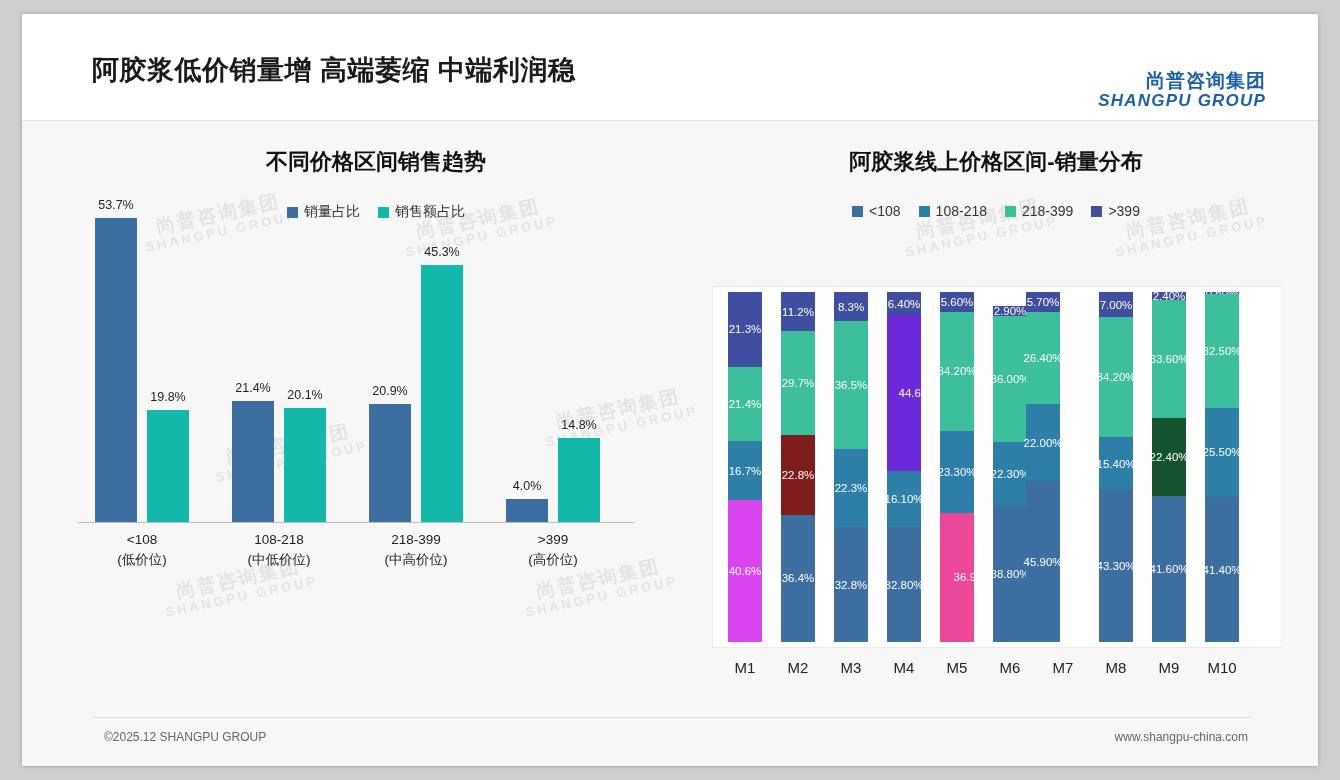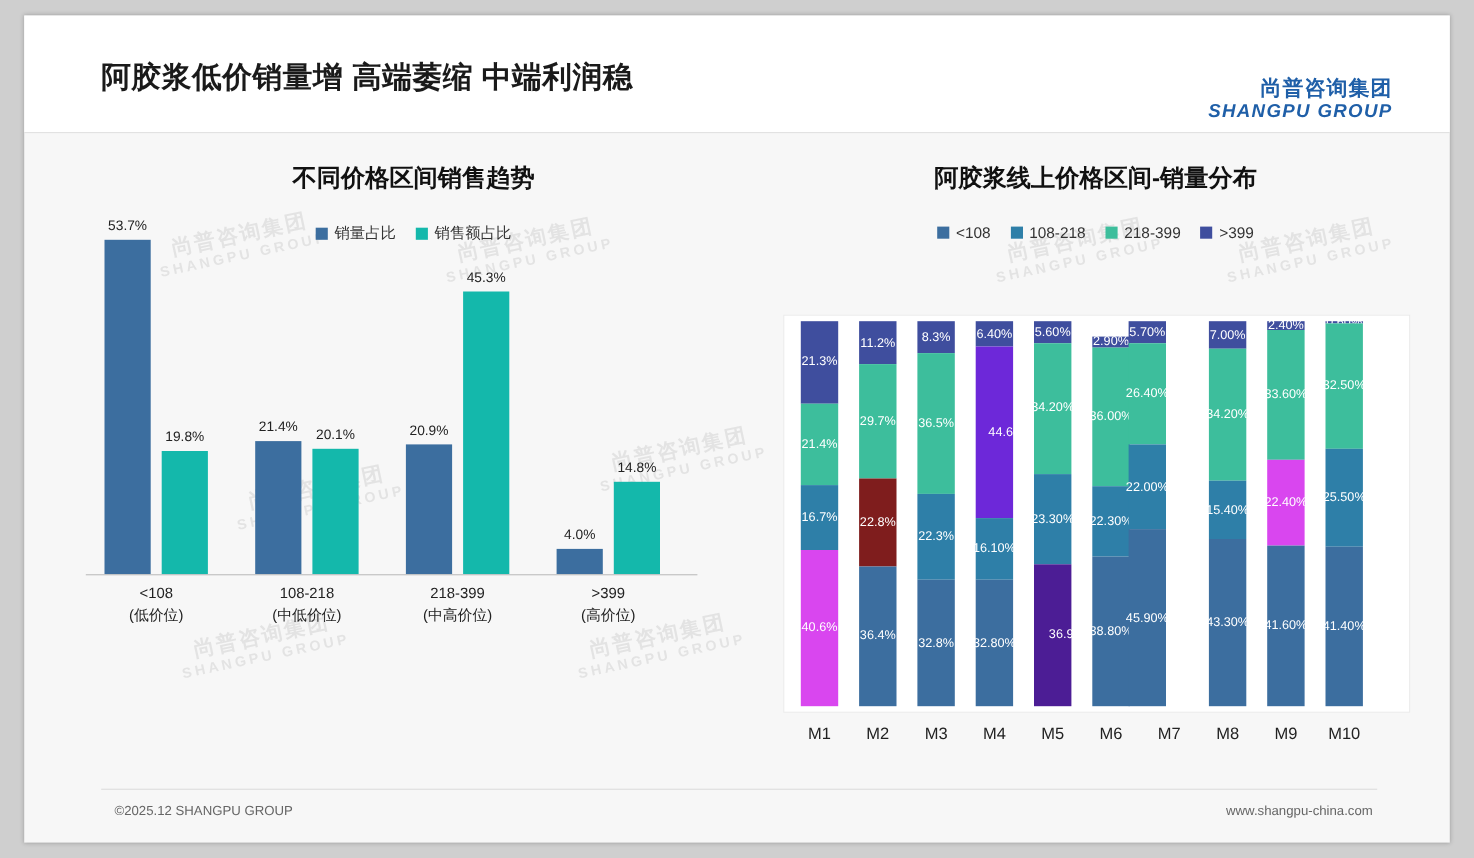--- a/index.html
+++ b/index.html
@@ -354,21 +354,21 @@
       <div class="rc-col" style="left: 218px;">
         <div class="rc-seg" style="height: 19.6px; background: rgb(63, 78, 158);">
           <span>5.60%</span>
         </div>
         <div class="rc-seg" style="height: 119.7px; background: rgb(61, 190, 156);">
           <span>34.20%</span>
         </div>
         <div class="rc-seg" style="height: 81.55px; background: rgb(46, 127, 168);">
           <span>23.30%</span>
         </div>
-        <div class="rc-seg" style="height: 129.15px; background: #4c1d95; padding-left: 32px;">
+        <div class="rc-seg" style="height: 129.15px; background: #ec4899; padding-left: 32px;">
           <span>36.90%</span>
         </div>
       </div>
       <div class="rc-col" style="left: 271px;">
         <div class="rc-seg" style="height: 10.15px; background: rgb(63, 78, 158);">
           <span>2.90%</span>
         </div>
         <div class="rc-seg" style="height: 126px; background: rgb(61, 190, 156);">
           <span>36.00%</span>
         </div>
@@ -407,21 +407,21 @@
           <span>43.30%</span>
         </div>
       </div>
       <div class="rc-col" style="left: 430px;">
         <div class="rc-seg" style="height: 8.4px; background: rgb(63, 78, 158);">
           <span>2.40%</span>
         </div>
         <div class="rc-seg" style="height: 117.6px; background: rgb(61, 190, 156);">
           <span>33.60%</span>
         </div>
-        <div class="rc-seg" style="height: 78.4px; background: #d946ef; justify-content: center;">
+        <div class="rc-seg" style="height: 78.4px; background: #14532d; justify-content: center;">
           <span>22.40%</span>
         </div>
         <div class="rc-seg" style="height: 145.6px; background: rgb(60, 110, 159);">
           <span>41.60%</span>
         </div>
       </div>
       <div class="rc-col" style="left: 483px;">
         <div class="rc-seg" style="height: 2.1px; background: rgb(63, 78, 158);">
           <span>0.60%</span>
         </div>

